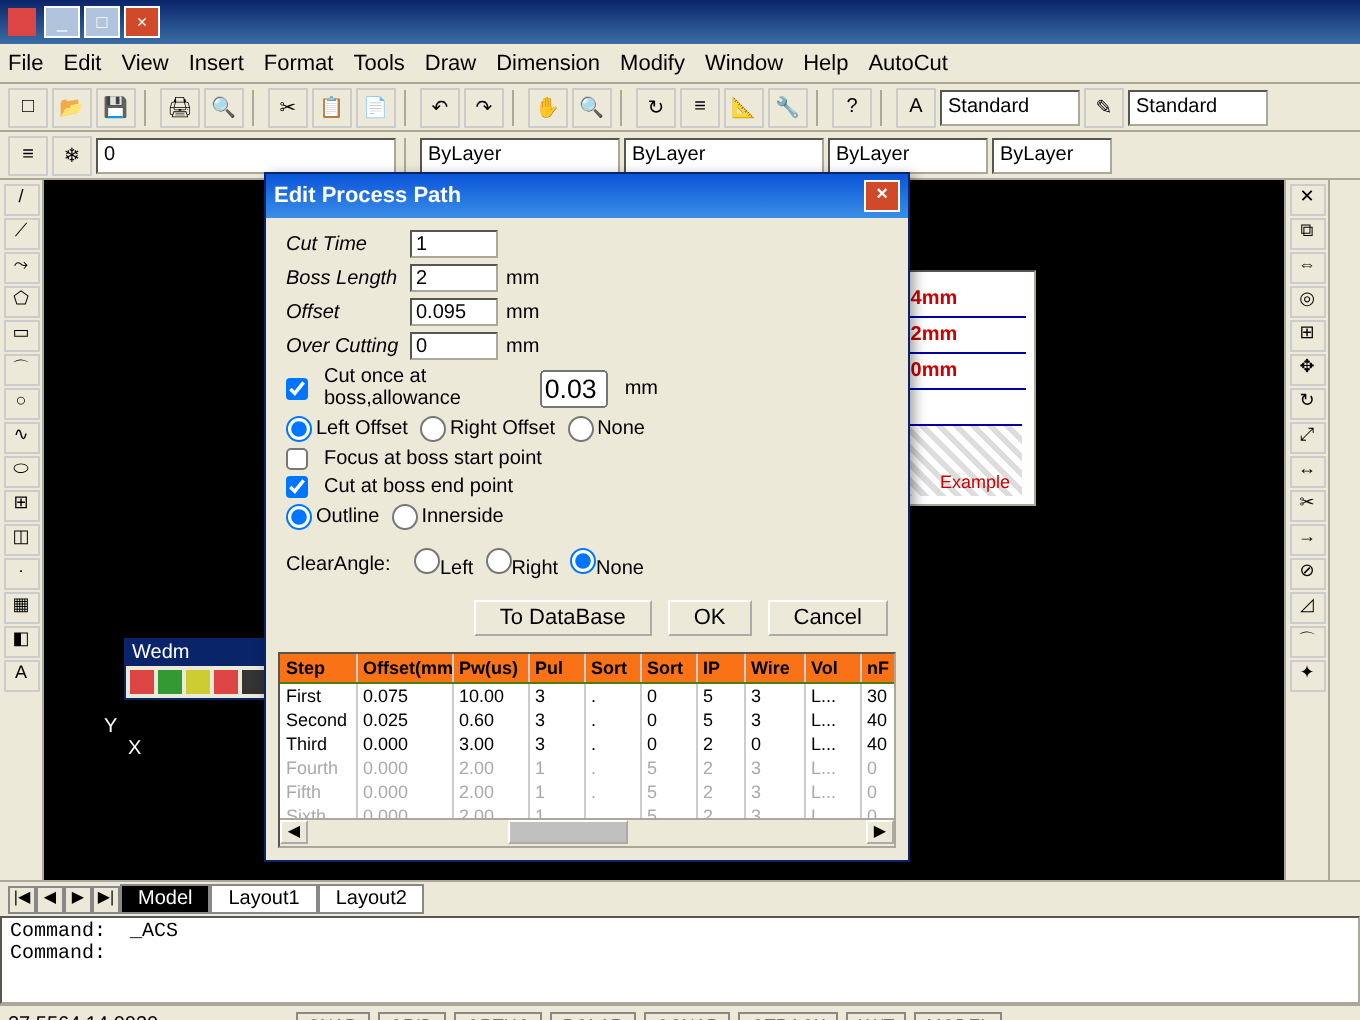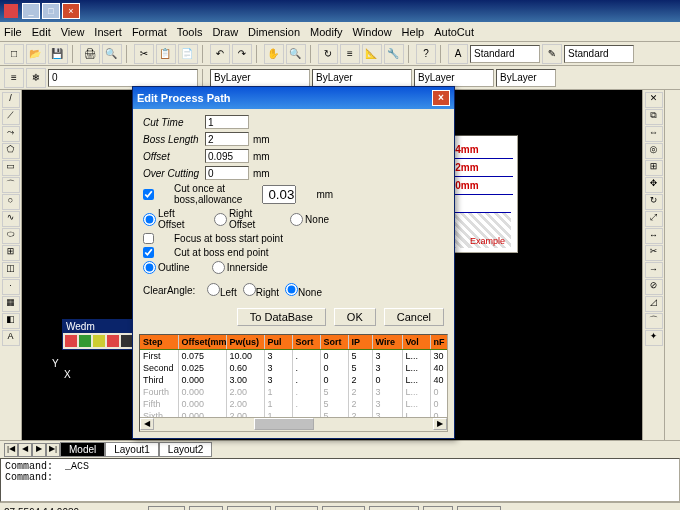--- a/index.html
+++ b/index.html
@@ -57,23 +57,23 @@
   .dialog { position: absolute; left: 132px; top: 86px; width: 323px; background: #ece9d8; border: 1px solid #0a246a; box-shadow: 2px 2px 6px rgba(0,0,0,0.4); z-index: 100; }
   .dlg-title { height: 22px; background: linear-gradient(#0a54d8,#3a8fe8); color: #fff; display: flex; align-items: center; padding: 0 4px; font-weight: bold; font-size: 11px; }
   .dlg-title .spacer { flex: 1; }
   .dlg-title .closebtn { width: 18px; height: 16px; background: #d04a2a; color: #fff; border: 1px solid #fff; text-align: center; line-height: 13px; cursor: pointer; font-size: 10px; }
   .dlg-body { padding: 6px 10px; font-size: 10px; }
   .param { color: #0a246a; font-size: 10px; margin-bottom: 4px; }
   .fieldrow { display: flex; align-items: center; margin-bottom: 3px; gap: 4px; font-size: 10px; }
   .fieldrow label { width: 58px; white-space: nowrap; font-style: italic; }
   .fieldrow input[type=text] { width: 44px; height: 14px; border: 1px inset #aca899; font-size: 10px; padding: 0 2px; }
   .fieldrow .unit { width: 20px; }
-  .checkrow { display: flex; align-items: center; gap: 20px; margin: 3px 0; font-size: 10px; }
+  .checkrow { display: flex; align-items: center; gap: 8px; margin: 3px 0; font-size: 10px; }
   .checkrow input[type=checkbox] { width: 11px; height: 11px; }
-  .radiorow { display: flex; align-items: center; gap: 22px; margin: 3px 0; font-size: 10px; }
+  .radiorow { display: flex; align-items: center; gap: 6px; margin: 3px 0; font-size: 10px; }
   .radiorow label { display: flex; align-items: center; gap: 2px; }
   .tip-group { position: absolute; left: 326px; top: 120px; width: 196px; }
   .tip-label { font-size: 10px; color: #333; margin-bottom: 4px; }
   .tip-box { width: 192px; height: 118px; border: 1px inset #aca899; background: #fff; position: relative; font-size: 10px; }
   .tip-line { position: absolute; left: 38px; display: flex; gap: 4px; }
   .tip-line .arrow { color: #090; font-weight: bold; width: 10px; }
   .tip-line .lbl { color: #00a; font-weight: bold; }
   .tip-line .val { color: #c00; font-weight: bold; }
   .tip-line.offset .lbl { color: #00a; }
   .tip-line.offset .val { color: #c00; }
@@ -277,21 +277,21 @@
         <span class="unit">mm</span>
       </div>
       <div class="fieldrow">
         <label>Over Cutting</label>
         <input type="text" value="0" style="">
         <span class="unit">mm</span>
       </div>
       <div class="checkrow">
         <input type="checkbox" checked="" style="">
         <span>Cut once at boss,allowance</span>
-        <input type="text" style="width: 34px; text-align: right;" value="0.03">
+        <input type="text" style="width: 34px;" value="0.03">
         <span>mm</span>
       </div>
       <div class="radiorow">
         <label>
             <input type="radio" name="offs" checked="" style="">
             <span>Left Offset</span>
           </label>
         <label>
             <input type="radio" name="offs" style="">
             <span>Right Offset</span>

